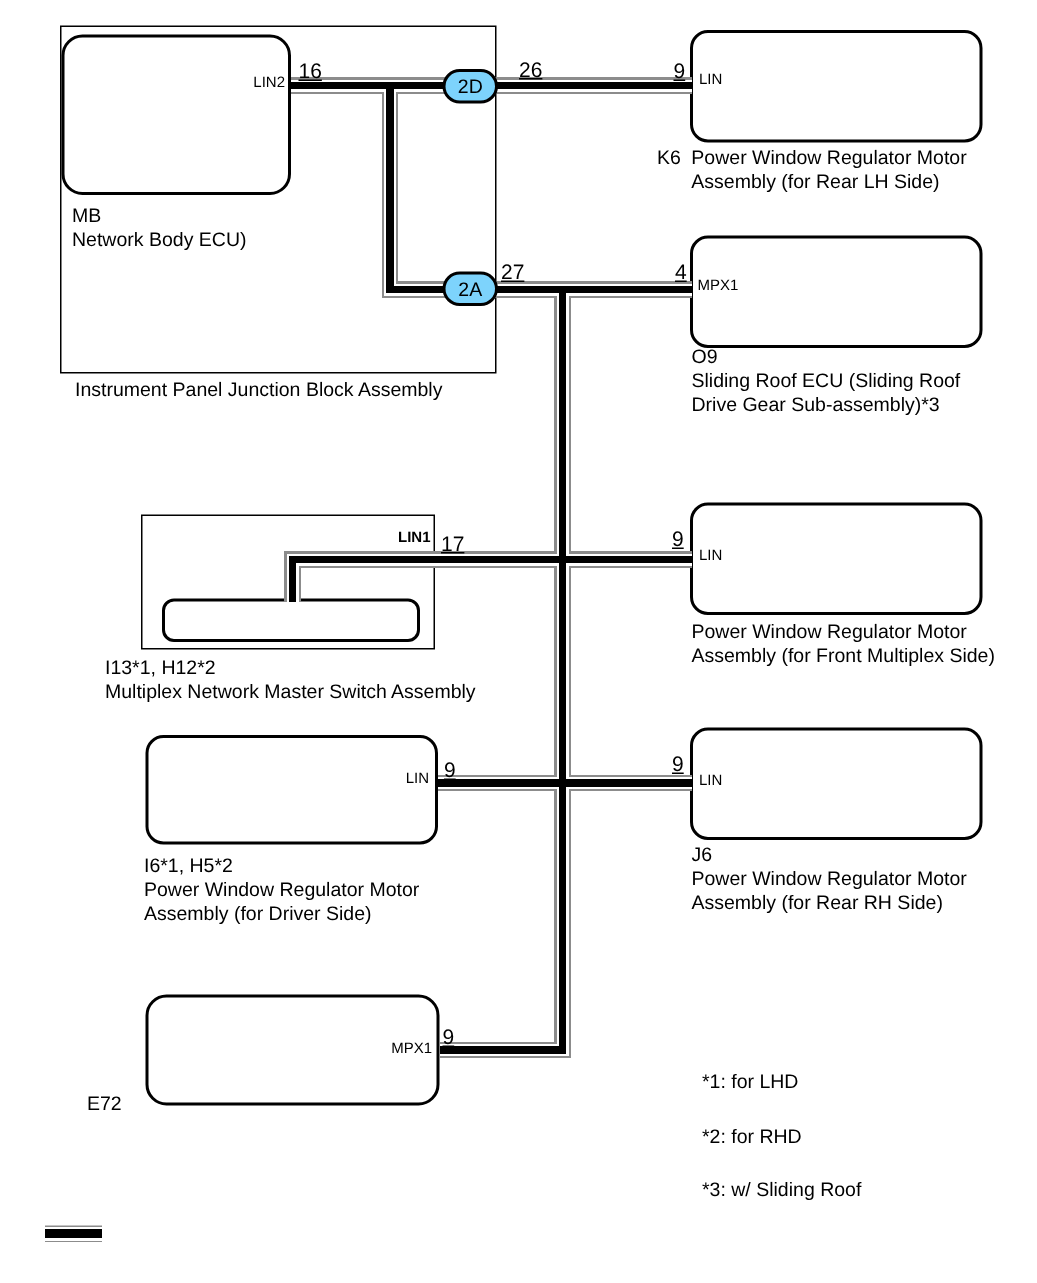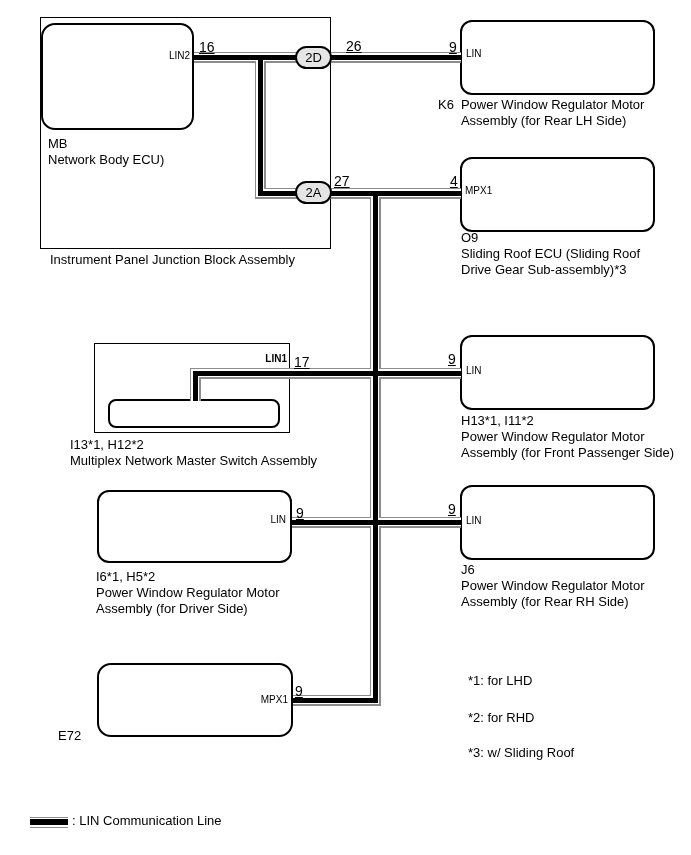--- a/index.html
+++ b/index.html
@@ -9,29 +9,29 @@
     overflow:hidden;
   }
   
   .rbox{position:absolute;border:2px solid #000;border-radius:12px;background:#fff;box-sizing:border-box;}
   .sbox{position:absolute;border:1px solid #000;background:#fff;box-sizing:border-box;}
   
   .wires{position:absolute;left:0;top:0;pointer-events:none;}
   
   .oval{
     position:absolute;width:37px;height:23px;border:2px solid #000;border-radius:12px;
-    background:#e5e5e5;box-sizing:border-box;display:flex;align-items:center;justify-content:center;
+    background:#7dd3fc;box-sizing:border-box;display:flex;align-items:center;justify-content:center;
     font-size:13px;
   }
   .pin{position:absolute;font-size:14px;text-decoration:underline;}
   .port{position:absolute;font-size:10px;white-space:nowrap;}
   .port.r{text-align:right;}
   .cap{position:absolute;line-height:16px;white-space:nowrap;}
   .cap-inline{position:absolute;display:flex;gap:7px;line-height:16px;white-space:nowrap;}
-  .note{position:absolute;white-space:nowrap;}
+  .note{position:absolute;white-space:nowrap;margin-top:40px;}
   .legend-swatch{
     position:absolute;width:38px;height:11px;
     background:linear-gradient(to bottom,#8c8c8c 0 1px,#fff 1px 2.5px,#000 2.5px 8.5px,#fff 8.5px 10px,#8c8c8c 10px 11px);
   }
 </style>
 </head>
 <body>
 
 <div class="canvas">
 
@@ -128,23 +128,22 @@
     <div>Sliding Roof ECU (Sliding Roof</div>
     <div>Drive Gear Sub-assembly)*3</div>
   </div>
 
   <div class="cap" style="left:70px;top:437px;">
     <div>I13*1, H12*2</div>
     <div>Multiplex Network Master Switch Assembly</div>
   </div>
 
   <div class="cap" style="left:461px;top:413px;">
-    <div>H13*1, I11*2</div>
     <div>Power Window Regulator Motor</div>
-    <div>Assembly (for Front Passenger Side)</div>
+    <div>Assembly (for Front Multiplex Side)</div>
   </div>
 
   <div class="cap" style="left:96px;top:569px;">
     <div>I6*1, H5*2</div>
     <div>Power Window Regulator Motor</div>
     <div>Assembly (for Driver Side)</div>
   </div>
 
   <div class="cap" style="left:461px;top:562px;">
     <div>J6</div>

